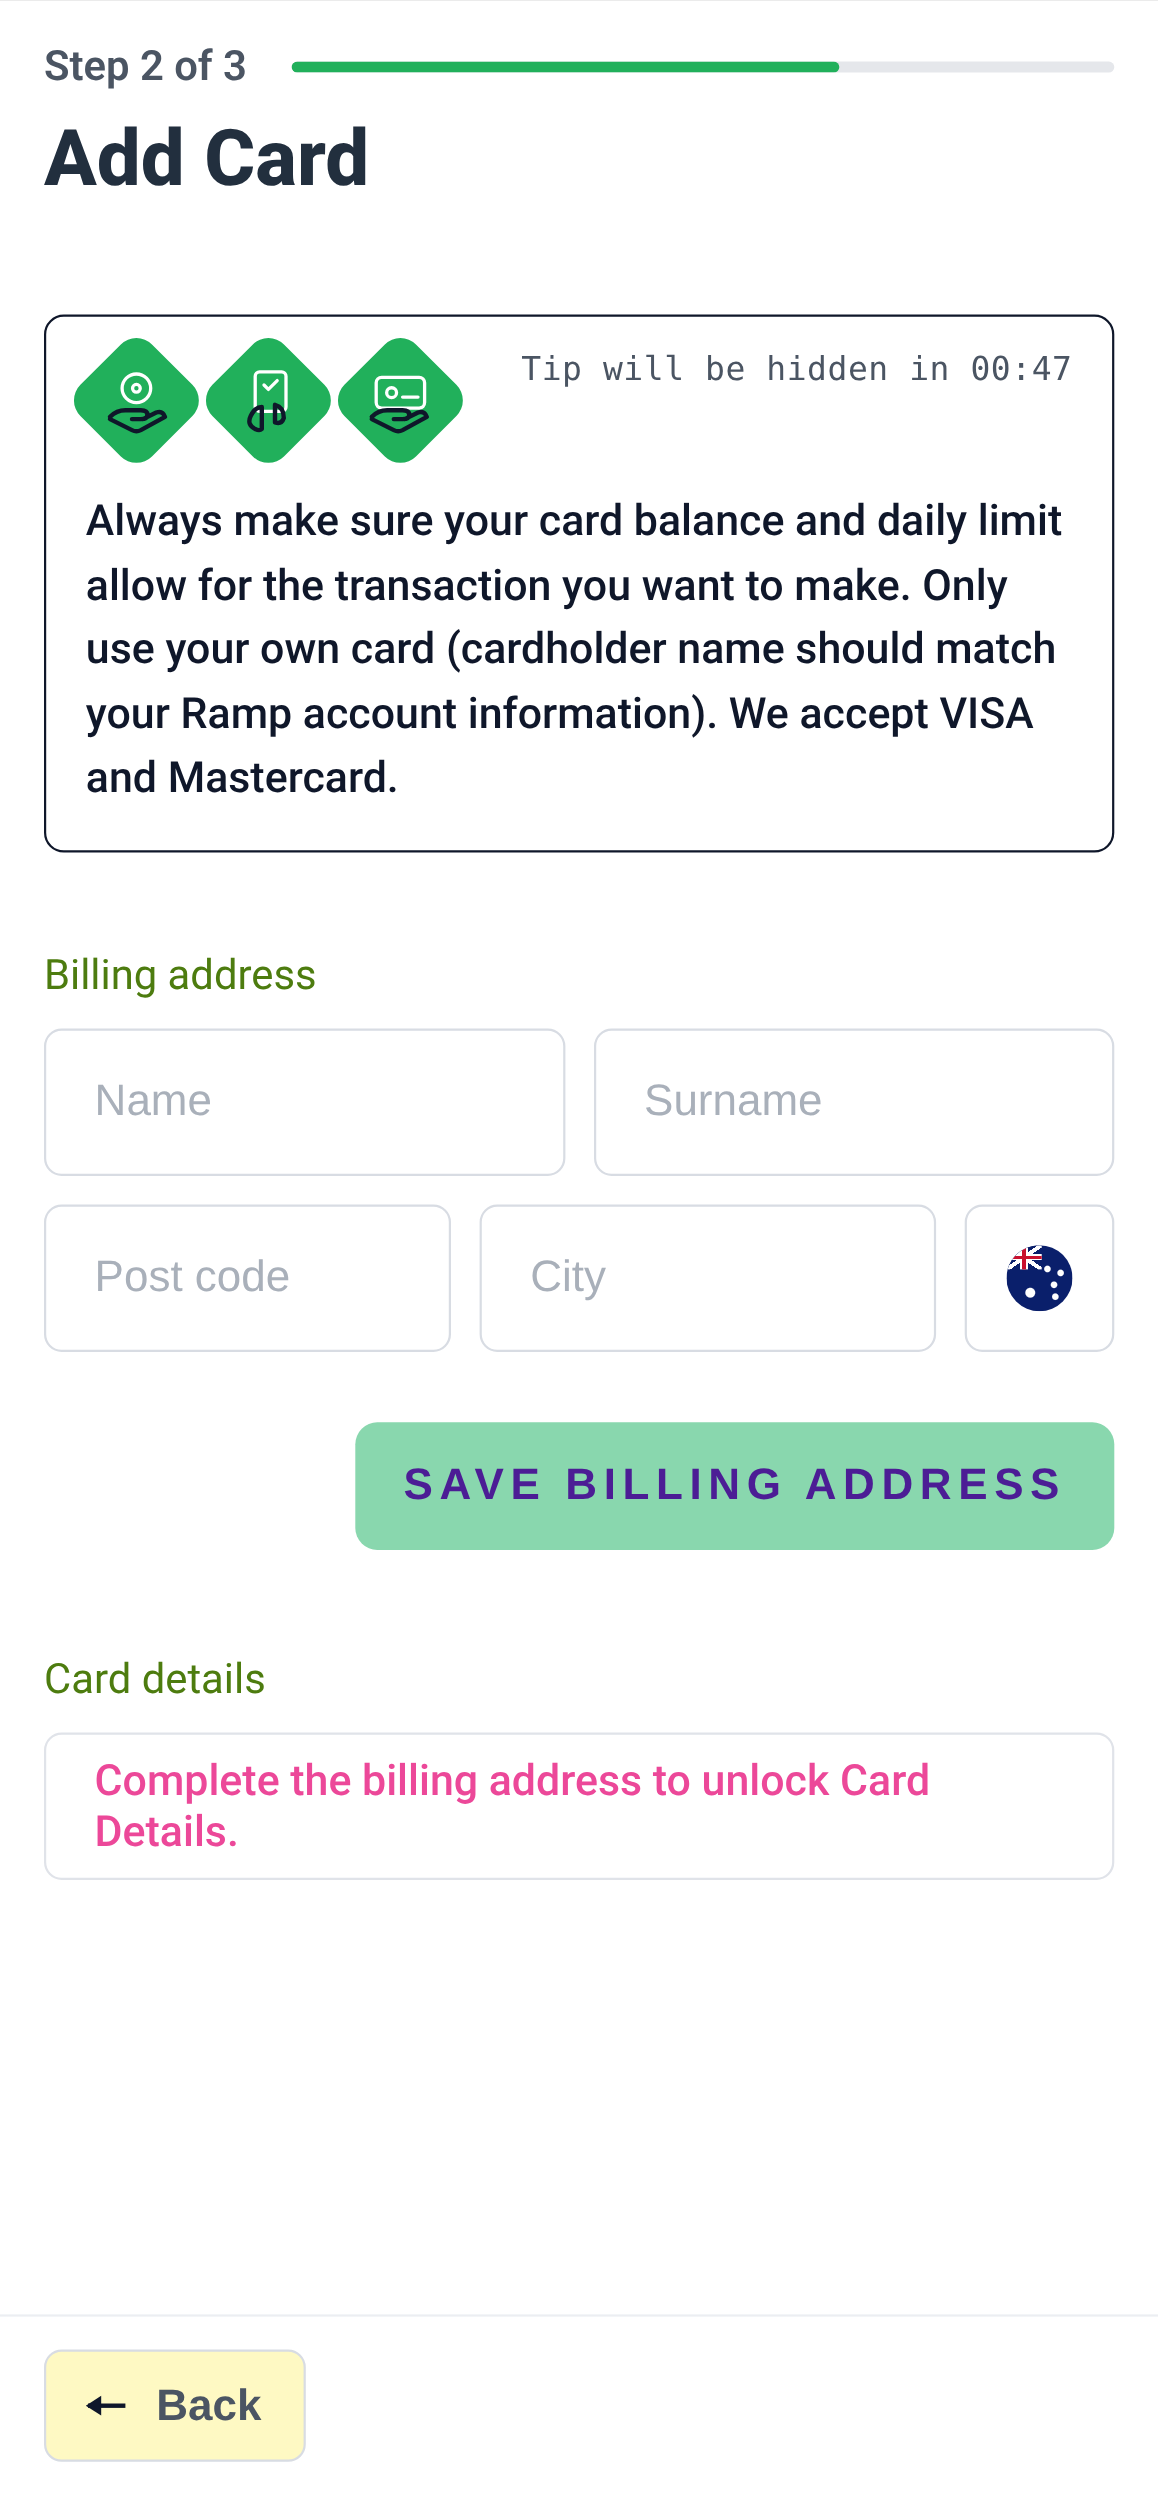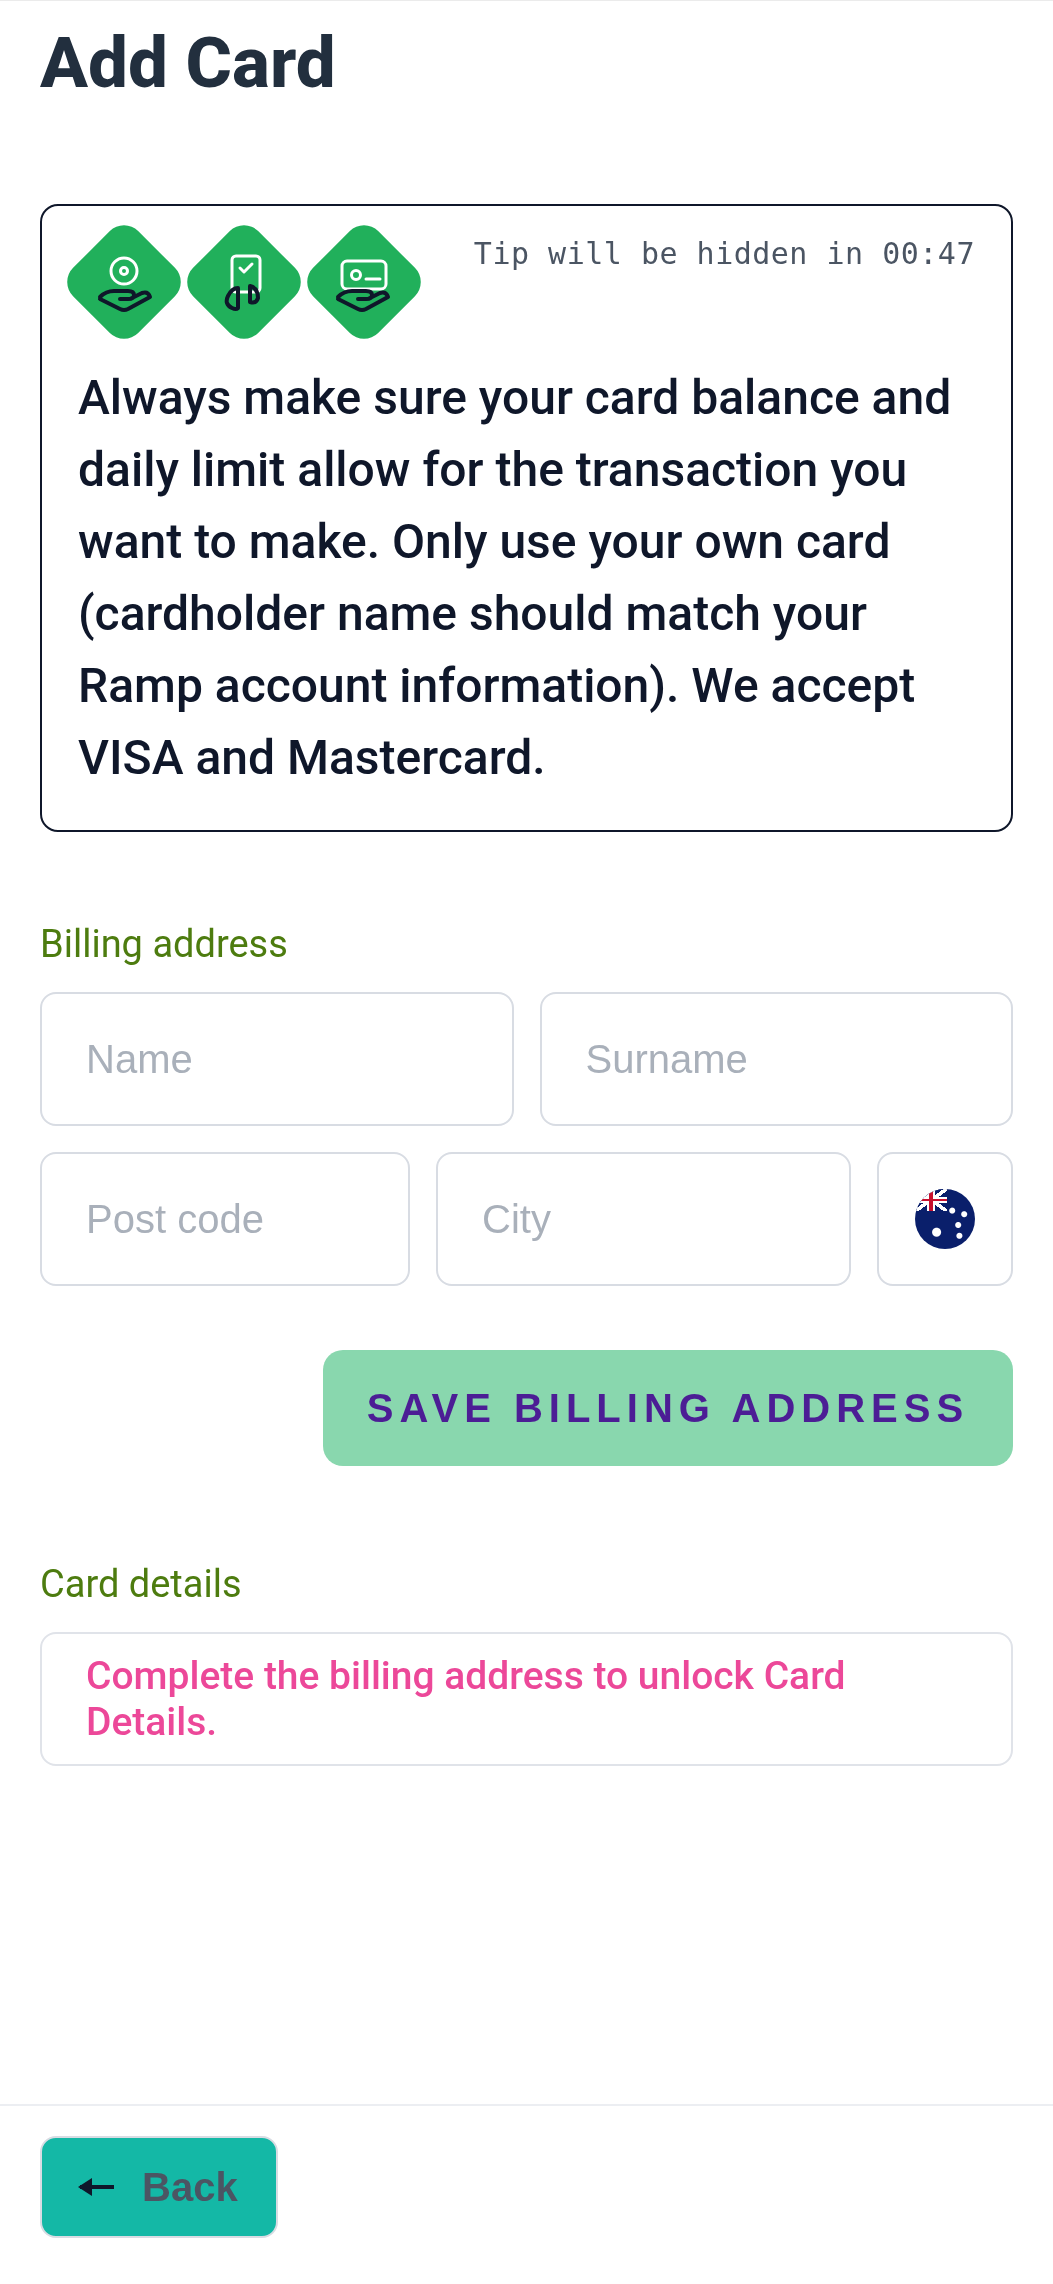--- a/index.html
+++ b/index.html
@@ -81,21 +81,21 @@
     position: relative;
   }
   .tip-icon-inner svg { overflow: visible; }
   .tip-timer {
     font-size: 30px;
     color: #4b5563;
     font-family: ui-monospace, SFMono-Regular, Menlo, monospace;
     letter-spacing: 0.5px;
   }
   .tip-text {
-    font-size: 48px;
+    font-size: 39px;
     line-height: 1.5;
     color: #0f172a;
     margin-top: 34px;
     font-weight: 500;
   }
   .section-label {
     font-size: 38px;
     color: #4d7c0f;
     margin-top: 90px;
   }
@@ -194,21 +194,21 @@
     bottom: 0;
     border-top: 2px solid #eceef2;
     padding: 30px 40px 46px 40px;
     background: #fff;
   }
   .back-btn {
     height: 102px;
     padding: 0 38px;
     border: 2px solid #d8dce3;
     border-radius: 16px;
-    background: #14b8a6;
+    background: #fef9c3;
     display: inline-flex;
     align-items: center;
     gap: 28px;
     font-size: 40px;
     font-weight: 600;
     color: #4b5563;
     cursor: pointer;
   }
   .arrow-left {
     width: 34px; height: 4px; background: #0f172a; position: relative;
@@ -219,20 +219,26 @@
     left: -2px; top: -7px;
     border-right: 14px solid #0f172a;
     border-top: 9px solid transparent;
     border-bottom: 9px solid transparent;
   }
 </style>
 </head>
 <body>
 
 <div class="container">
+  <div class="step-row">
+    <div class="step-label">Step 2 of 3</div>
+    <div class="progress-track">
+      <div class="progress-fill"></div>
+    </div>
+  </div>
 
   <h1 class="page-title">Add Card</h1>
 
   <div class="tip-card">
     <div class="tip-top">
       <div class="tip-icons">
         <div class="tip-icon">
           <div class="tip-icon-inner">
             <svg width="60" height="54" viewBox="0 0 60 54">
               <circle cx="30" cy="16" r="13" fill="none" stroke="#fff" stroke-width="3"></circle>

